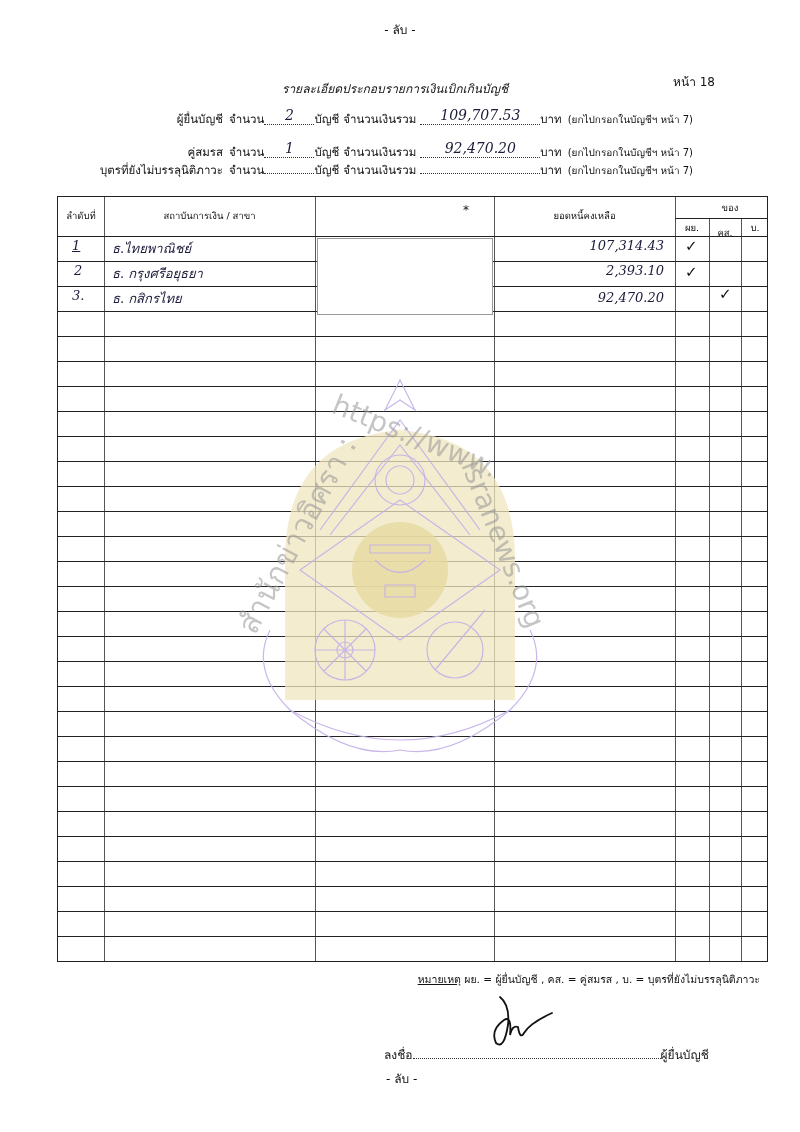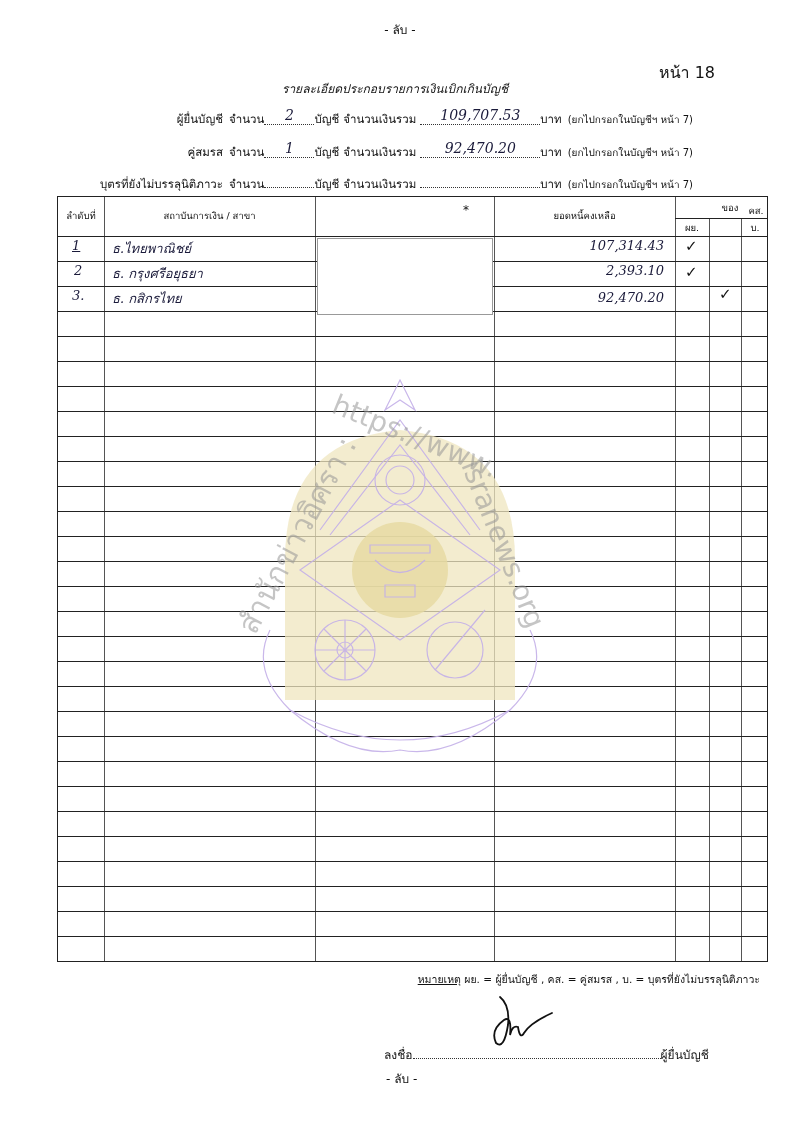--- a/index.html
+++ b/index.html
@@ -1,20 +1,20 @@
 <!DOCTYPE html>
 <html><head>
 <meta charset="utf-8">
 <style>
   html, body { margin:0; padding:0; background:#fff; }
   body { width:800px; height:1132px; position:relative; overflow:hidden;
          font-family:"DejaVu Sans", sans-serif; color:#111; }
   .abs { position:absolute; white-space:nowrap; }
   .secret { font-size:12px; left:0; width:800px; text-align:center; }
-  .page-no { font-size:16px; right:85px; top:60px; }
+  .page-no { font-size:12px; right:85px; top:72px; }
   .title { font-size:12px; left:0; width:790px; text-align:center; top:79px;font-style:italic; }
   .sumline { font-size:11.5px; right:107px; display:flex; align-items:baseline; }
   .sumline .lbl { margin-right:6px; }
   .dots { display:inline-block; border-bottom:1px dotted #333; text-align:center; height:14px; position:relative; }
   .hw { font-family:"DejaVu Serif", serif; font-style:italic; color:#1a1a3a; font-size:14px; position:relative; top:-3px; }
   .note { font-size:10px; margin-left:6px; }
 
   
   .tbl { position:absolute; left:57px; top:196px; width:711px; height:766px;
          border:1.3px solid #222; box-sizing:border-box; }
@@ -58,21 +58,21 @@
 <div class="abs sumline" style="top:143px;">
   <span class="lbl">คู่สมรส</span>
   <span>จำนวน</span>
   <span class="dots" style="width:50px;"><span class="hw">1</span></span>
   <span style="margin-right:4px;">บัญชี</span>
   <span style="margin-right:4px;">จำนวนเงินรวม</span>
   <span class="dots" style="width:120px;"><span class="hw">92,470.20</span></span>
   <span>บาท</span>
   <span class="note">(ยกไปกรอกในบัญชีฯ หน้า 7)</span>
 </div>
-<div class="abs sumline" style="top:159px;margin-top:14px;">
+<div class="abs sumline" style="top:159px;">
   <span class="lbl">บุตรที่ยังไม่บรรลุนิติภาวะ</span>
   <span>จำนวน</span>
   <span class="dots" style="width:50px;"><span class="hw"></span></span>
   <span style="margin-right:4px;">บัญชี</span>
   <span style="margin-right:4px;">จำนวนเงินรวม</span>
   <span class="dots" style="width:120px;"><span class="hw"></span></span>
   <span>บาท</span>
   <span class="note">(ยกไปกรอกในบัญชีฯ หน้า 7)</span>
 </div>
 
@@ -115,21 +115,21 @@
   <div class="hline" style="left:617px; top:21px;"></div>
 
   <div class="hline" style="top:39px;"></div>
 
   <div class="th" style="left:0; width:46px; top:13px;">ลำดับที่</div>
   <div class="th" style="left:46px; width:211px; top:13px;">สถาบันการเงิน / สาขา</div>
   <div class="th" style="left:405px; top:7px; font-size:12px;">*</div>
   <div class="th" style="left:436px; width:181px; top:13px;">ยอดหนี้คงเหลือ</div>
   <div class="th" style="left:617px; width:94px; top:5px;padding-left:8px;">ของ</div>
   <div class="th" style="left:617px; width:34px; top:25px;">ผย.</div>
-  <div class="th" style="left:651px; width:32px; top:8px;padding-left:31px;">คส.</div>
+  <div class="th" style="left:651px; width:32px; top:30px;">คส.</div>
   <div class="th" style="left:683px; width:28px; top:25px;">บ.</div>
 
   <div class="cell hw2" style="left:14px; top:41px; text-decoration:underline;">1</div>
   <div class="cell hw2" style="left:54px; top:41px;">ธ.ไทยพาณิชย์</div>
   <div class="cell hw2" style="left:436px; width:170px; text-align:right; top:41px;">107,314.43</div>
   <div class="check" style="left:627px; top:40px;">✓</div>
 
   <div class="cell hw2" style="left:16px; top:66px;">2</div>
   <div class="cell hw2" style="left:54px; top:66px;">ธ. กรุงศรีอยุธยา</div>
   <div class="cell hw2" style="left:436px; width:170px; text-align:right; top:66px;">2,393.10</div>

